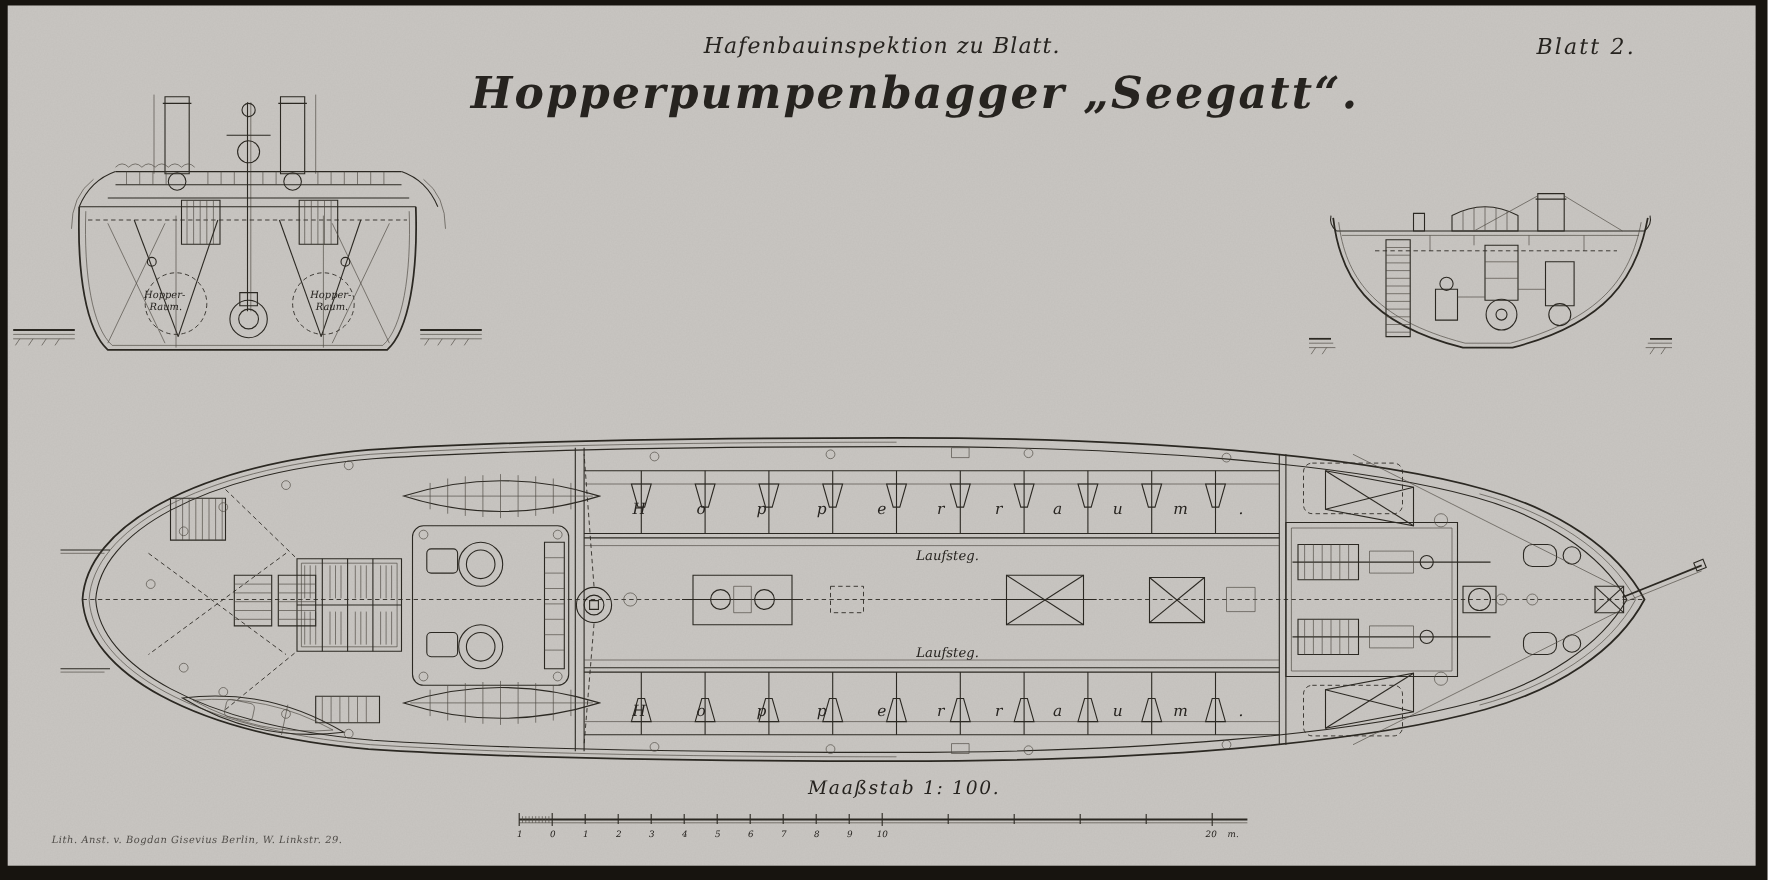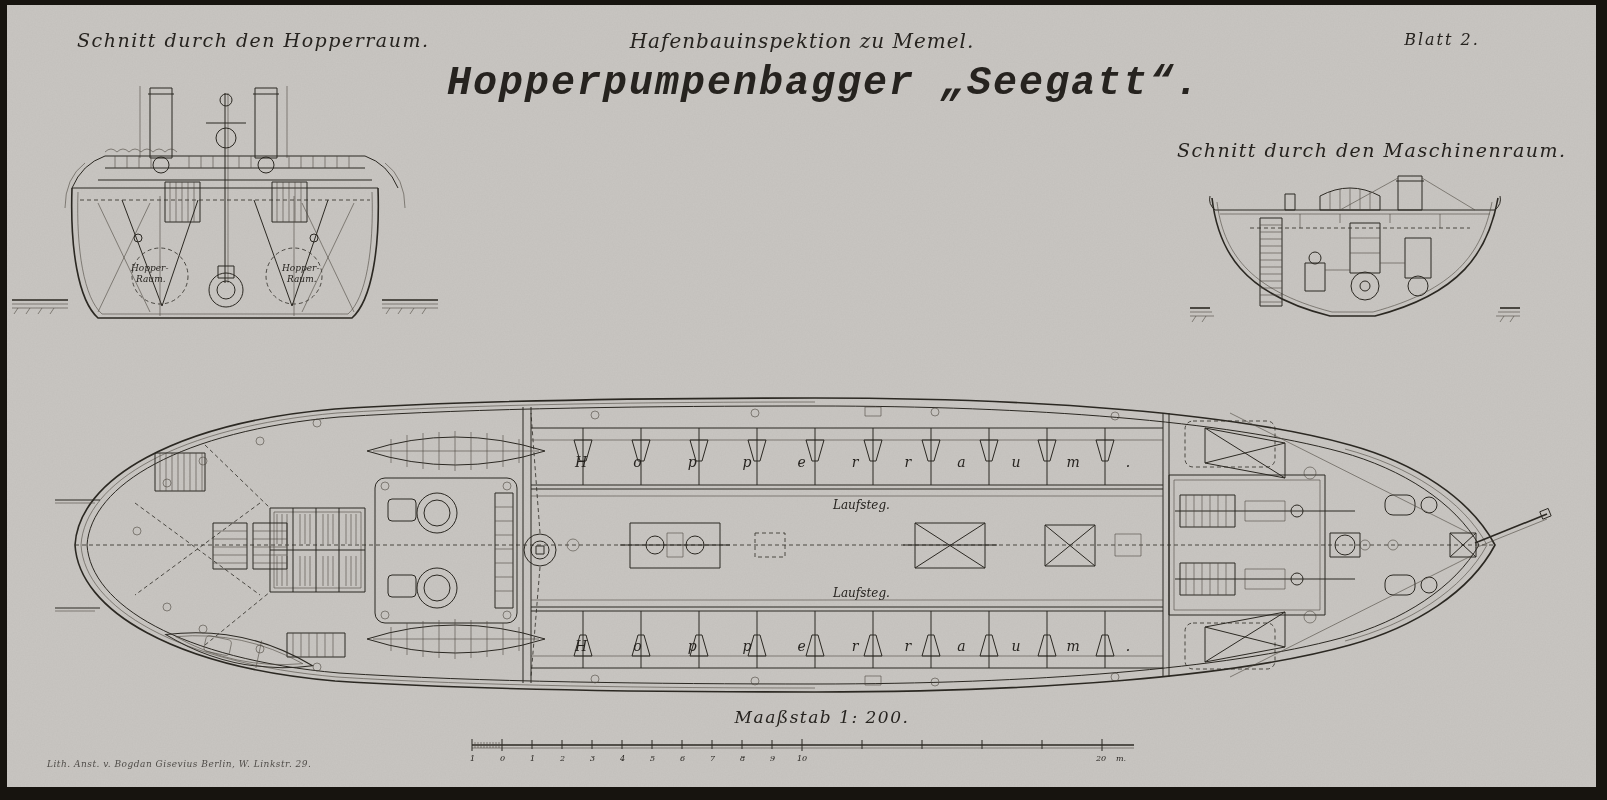--- a/index.html
+++ b/index.html
@@ -7,21 +7,21 @@
        font-family:"DejaVu Serif", serif;color:#26231f;}
   .sheet{position:absolute;inset:0;background:#17140f;}
   .paper{position:absolute;left:7px;top:5px;right:11px;bottom:13px;
          background:#c9c6c2;overflow:hidden;}
   .grain{position:absolute;left:0;top:0;width:100%;height:100%;pointer-events:none;}
   .txt{position:absolute;font-style:italic;white-space:nowrap;}
   .center{text-align:center;}
   .t-section{font-size:19px;letter-spacing:1.5px;}
   .t-inst{font-size:20px;letter-spacing:1px;}
   .t-main{font-size:40px;font-weight:600;letter-spacing:2px;}
-  .t-blatt{font-size:16px;letter-spacing:2px;}
+  .t-blatt{font-size:20px;letter-spacing:2px;}
   .t-scale{font-size:17px;letter-spacing:1.5px;}
   .t-imprint{font-size:9px;opacity:.75;letter-spacing:.5px;}
   svg.draw{position:absolute;overflow:visible;}
   svg.draw *{vector-effect:non-scaling-stroke;}
   .s  {stroke:#2b2822;stroke-width:1;fill:none;}
   .s2 {stroke:#2b2822;stroke-width:1.6;fill:none;}
   .th {stroke:#4d4840;stroke-width:.6;fill:none;}
   .d  {stroke:#2b2822;stroke-width:.8;fill:none;stroke-dasharray:4 3;}
   text.svgt{font-family:"DejaVu Serif",serif;font-style:italic;fill:#26231f;stroke:none;}
 </style>
@@ -32,32 +32,30 @@
 <div class="paper">
 
   <svg class="grain" xmlns="http://www.w3.org/2000/svg">
     <filter id="grain">
           <feTurbulence type="fractalNoise" baseFrequency="0.75" numOctaves="2" stitchTiles="stitch"></feTurbulence>
       <feColorMatrix type="matrix" values="0 0 0 0 0.38 0 0 0 0 0.37 0 0 0 0 0.35 0 0 0 0.18 0"></feColorMatrix>
     </filter>
     <rect width="100%" height="100%" filter="url(#grain)"></rect>
   </svg>
 
-  <div class="txt t-section center" style="left:70px;top:24px;width:290px;">Schnitt durch den Hopperraum.</div>
-
-  <div class="txt t-inst center" style="left:590px;top:24px;width:410px;">Hafenbauinspektion zu Memel.</div>
-
-  <div class="txt t-main center" style="left:440px;top:56px;width:720px;font-family:Liberation Mono, monospace;">Hopperpumpenbagger „Seegatt“.</div>
+
+  <div class="txt t-inst center" style="left:590px;top:24px;width:410px;">Hafenbauinspektion zu Blatt.</div>
+
+  <div class="txt t-main center" style="left:421px;top:56px;width:720px;">Hopperpumpenbagger „Seegatt“.</div>
 
   <div class="txt t-blatt center" style="left:1370px;top:25px;width:130px;">Blatt 2.</div>
 
-  <div class="txt t-section center" style="left:1170px;top:134px;width:370px;">Schnitt durch den Maschinenraum.</div>
-
-
-  <div class="txt t-scale center" style="left:690px;top:702px;width:250px;">Maaßstab 1: 200.</div>
+
+
+  <div class="txt t-scale center" style="left:690px;top:702px;width:250px;">Maaßstab 1: 100.</div>
 
   <div class="txt t-imprint" style="left:40px;top:754px;">Lith. Anst. v. Bogdan Gisevius Berlin, W. Linkstr. 29.</div>
 
   <svg class="draw" style="left:3px;top:63px;" width="430" height="295" viewBox="0 0 430 295" xmlns="http://www.w3.org/2000/svg">
     <g>
       <rect class="s" x="140" y="20" width="22" height="70"></rect>
           <line class="s" x1="138" y1="26" x2="164" y2="26"></line>
       <circle class="s" cx="151" cy="97" r="8"></circle>
       <rect class="s" x="245" y="20" width="22" height="70"></rect>
           <line class="s" x1="243" y1="26" x2="269" y2="26"></line>

